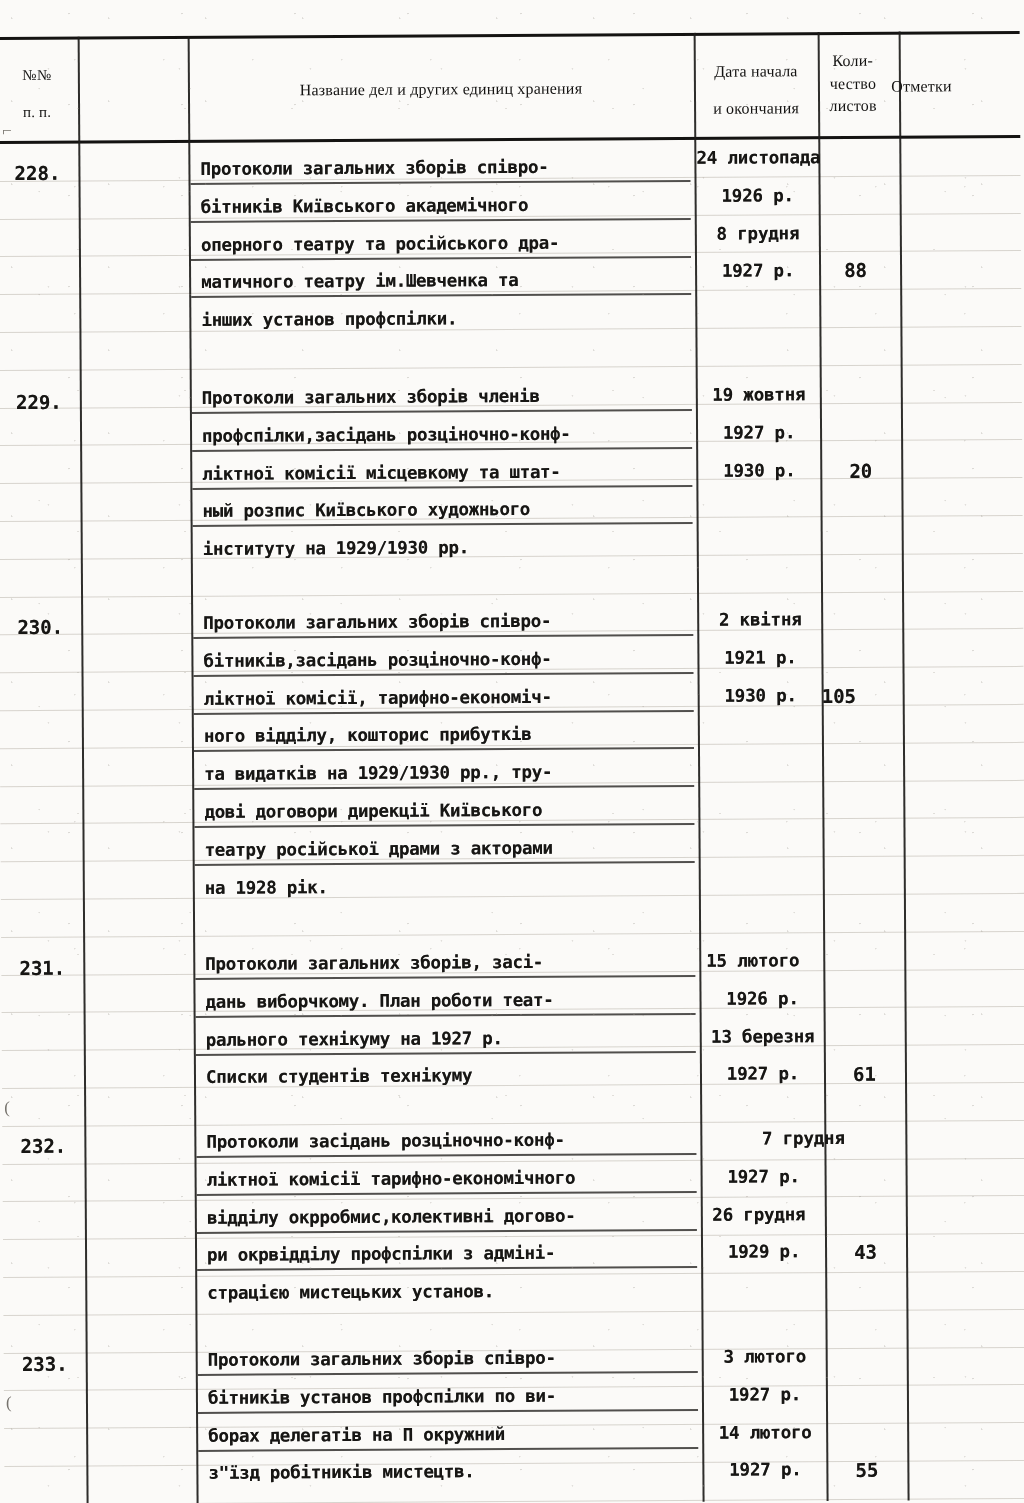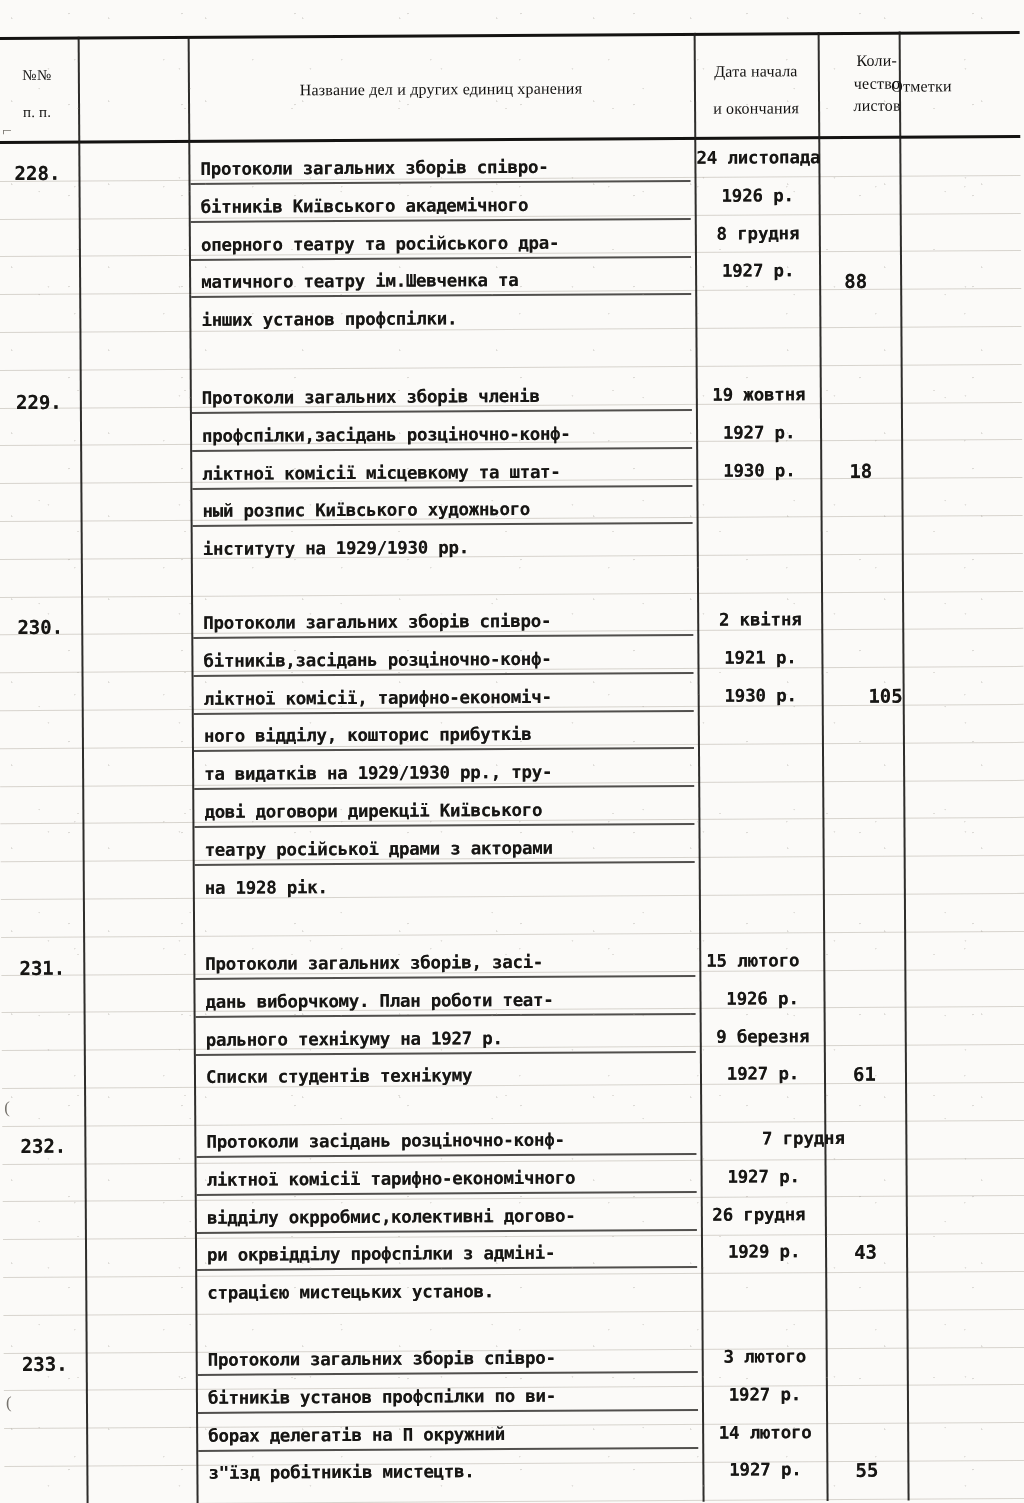--- a/index.html
+++ b/index.html
@@ -185,21 +185,21 @@
     </div>
 
 
     <div class="hdr hdr-md" style="left:192px; top:78px; width:506px;">Название дел и других  единиц  хранения</div>
 
     <div class="hdr hdr-md" style="left:698px; top:62px; width:124px;">
       <div>Дата начала</div>
       <div style="margin-top:14px;">и  окончания</div>
     </div>
 
-    <div class="hdr hdr-md" style="left:846px; top:52px; width:70px;">
+    <div class="hdr hdr-md" style="left:822px; top:52px; width:70px;">
       <div>Коли-</div>
       <div>чество</div>
       <div>листов</div>
     </div>
 
     <div class="hdr hdr-md" style="left:865px; top:78px; width:121px;">Отметки</div>
 
     <div id="body-layer">
         <div class="typed num" style="left: 0px; top: 159px; width: 82px; text-align: center;">228.</div>
         <div class="typed" style="left: 204px; top: 157px;">Протоколи загальних зборів співро-</div>
@@ -208,66 +208,66 @@
         <div class="rule-dark" style="left: 194px; width: 500px; top: 218.8px; opacity: 0.82;"></div>
         <div class="typed" style="left: 204px; top: 232.6px;">оперного театру та російського дра-</div>
         <div class="rule-dark" style="left: 194px; width: 500px; top: 256.6px; opacity: 0.82;"></div>
         <div class="typed" style="left: 204px; top: 270.4px;">матичного театру ім.Шевченка та</div>
         <div class="rule-dark" style="left: 194px; width: 500px; top: 294.4px; opacity: 0.82;"></div>
         <div class="typed" style="left: 204px; top: 308.2px;">інших установ профспілки.</div>
         <div class="typed date" style="left: 700px; top: 149px; width: 122px; text-align: center;">24 листопада</div>
         <div class="typed date" style="left: 700px; top: 186.8px; width: 122px; text-align: center;">1926 р.</div>
         <div class="typed date" style="left: 700px; top: 224.6px; width: 122px; text-align: center;">8 грудня</div>
         <div class="typed date" style="left: 700px; top: 262.4px; width: 122px; text-align: center;">1927 р.</div>
-        <div class="typed sheets" style="left: 822px; top: 272px; width: 73px; text-align: center;">88</div>
+        <div class="typed sheets" style="left: 822px; top: 261px; width: 73px; text-align: center;">88</div>
         <div class="typed num" style="left: 0px; top: 388px; width: 82px; text-align: center;">229.</div>
         <div class="typed" style="left: 204px; top: 386px;">Протоколи загальних зборів членів</div>
         <div class="rule-dark" style="left: 194px; width: 500px; top: 410px; opacity: 0.82;"></div>
         <div class="typed" style="left: 204px; top: 423.8px;">профспілки,засідань розціночно-конф-</div>
         <div class="rule-dark" style="left: 194px; width: 500px; top: 447.8px; opacity: 0.82;"></div>
         <div class="typed" style="left: 204px; top: 461.6px;">ліктної комісії місцевкому та штат-</div>
         <div class="rule-dark" style="left: 194px; width: 500px; top: 485.6px; opacity: 0.82;"></div>
         <div class="typed" style="left: 204px; top: 499.4px;">ный розпис Київського художнього</div>
         <div class="rule-dark" style="left: 194px; width: 500px; top: 523.4px; opacity: 0.82;"></div>
         <div class="typed" style="left: 204px; top: 537.2px;">інституту на 1929/1930 рр.</div>
         <div class="typed date" style="left: 700px; top: 386px; width: 122px; text-align: center;">19 жовтня</div>
         <div class="typed date" style="left: 700px; top: 423.8px; width: 122px; text-align: center;">1927 р.</div>
         <div class="typed date" style="left: 700px; top: 461.6px; width: 122px; text-align: center;">1930 р.</div>
-        <div class="typed sheets" style="left: 822px; top: 461.6px; width: 81px; text-align: center;">18</div>
+        <div class="typed sheets" style="left: 822px; top: 461.6px; width: 81px; text-align: center;">20</div>
         <div class="typed num" style="left: 0px; top: 613px; width: 82px; text-align: center;">230.</div>
         <div class="typed" style="left: 204px; top: 611px;">Протоколи загальних зборів співро-</div>
         <div class="rule-dark" style="left: 194px; width: 500px; top: 635px; opacity: 0.82;"></div>
         <div class="typed" style="left: 204px; top: 648.8px;">бітників,засідань розціночно-конф-</div>
         <div class="rule-dark" style="left: 194px; width: 500px; top: 672.8px; opacity: 0.82;"></div>
         <div class="typed" style="left: 204px; top: 686.6px;">ліктної комісії, тарифно-економіч-</div>
         <div class="rule-dark" style="left: 194px; width: 500px; top: 710.6px; opacity: 0.82;"></div>
         <div class="typed" style="left: 204px; top: 724.4px;">ного відділу, кошторис прибутків</div>
         <div class="rule-dark" style="left: 194px; width: 500px; top: 748.4px; opacity: 0.82;"></div>
         <div class="typed" style="left: 204px; top: 762.2px;">та видатків на 1929/1930 рр., тру-</div>
         <div class="rule-dark" style="left: 194px; width: 500px; top: 786.2px; opacity: 0.82;"></div>
         <div class="typed" style="left: 204px; top: 800px;">дові договори дирекції Київського</div>
         <div class="rule-dark" style="left: 194px; width: 500px; top: 824px; opacity: 0.82;"></div>
         <div class="typed" style="left: 204px; top: 837.8px;">театру російської драми з акторами</div>
         <div class="rule-dark" style="left: 194px; width: 500px; top: 861.8px; opacity: 0.82;"></div>
         <div class="typed" style="left: 204px; top: 875.6px;">на 1928 рік.</div>
         <div class="typed date" style="left: 700px; top: 611px; width: 122px; text-align: center;">2 квітня</div>
         <div class="typed date" style="left: 700px; top: 648.8px; width: 122px; text-align: center;">1921 р.</div>
         <div class="typed date" style="left: 700px; top: 686.6px; width: 122px; text-align: center;">1930 р.</div>
-        <div class="typed sheets" style="left: 822px; top: 686.6px; width: 81px; text-align: right;">105</div>
+        <div class="typed sheets" style="left: 822px; top: 686.6px; width: 81px; text-align: left;">105</div>
         <div class="typed num" style="left: 0px; top: 954px; width: 82px; text-align: center;">231.</div>
         <div class="typed" style="left: 204px; top: 952px;">Протоколи загальних зборів, засі-</div>
         <div class="rule-dark" style="left: 194px; width: 500px; top: 976px; opacity: 0.82;"></div>
         <div class="typed" style="left: 204px; top: 989.8px;">дань виборчкому. План роботи теат-</div>
         <div class="rule-dark" style="left: 194px; width: 500px; top: 1013.8px; opacity: 0.82;"></div>
         <div class="typed" style="left: 204px; top: 1027.6px;">рального технікуму на 1927 р.</div>
         <div class="rule-dark" style="left: 194px; width: 500px; top: 1051.6px; opacity: 0.82;"></div>
         <div class="typed" style="left: 204px; top: 1065.4px;">Списки студентів технікуму</div>
         <div class="typed date" style="left: 700px; top: 952px; width: 98px; text-align: right;">15 лютого</div>
         <div class="typed date" style="left: 700px; top: 989.8px; width: 122px; text-align: center;">1926 р.</div>
-        <div class="typed date" style="left: 700px; top: 1027.6px; width: 122px; text-align: center;">9 березня</div>
+        <div class="typed date" style="left: 700px; top: 1027.6px; width: 122px; text-align: center;">13 березня</div>
         <div class="typed date" style="left: 700px; top: 1065.4px; width: 122px; text-align: center;">1927 р.</div>
         <div class="typed sheets" style="left: 822px; top: 1065.4px; width: 81px; text-align: center;">61</div>
         <div class="typed num" style="left: 0px; top: 1132px; width: 82px; text-align: center;">232.</div>
         <div class="typed" style="left: 204px; top: 1130px;">Протоколи засідань розціночно-конф-</div>
         <div class="rule-dark" style="left: 194px; width: 500px; top: 1154px; opacity: 0.82;"></div>
         <div class="typed" style="left: 204px; top: 1167.8px;">ліктної комісії тарифно-економічного</div>
         <div class="rule-dark" style="left: 194px; width: 500px; top: 1191.8px; opacity: 0.82;"></div>
         <div class="typed" style="left: 204px; top: 1205.6px;">відділу окрробмис,колективні догово-</div>
         <div class="rule-dark" style="left: 194px; width: 500px; top: 1229.6px; opacity: 0.82;"></div>
         <div class="typed" style="left: 204px; top: 1243.4px;">ри окрвідділу профспілки з адміні-</div>

